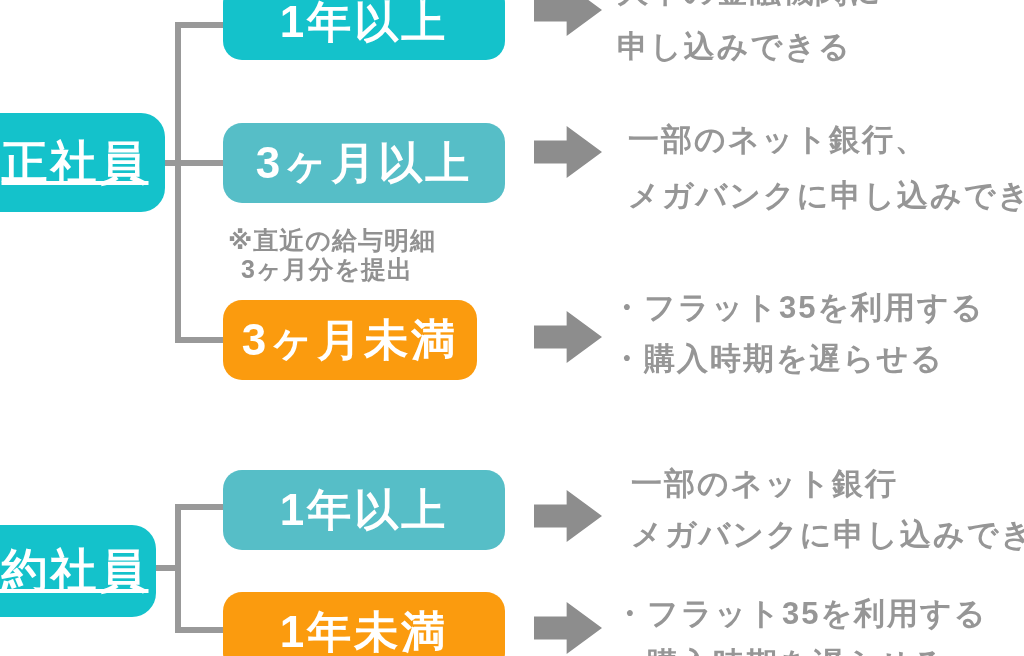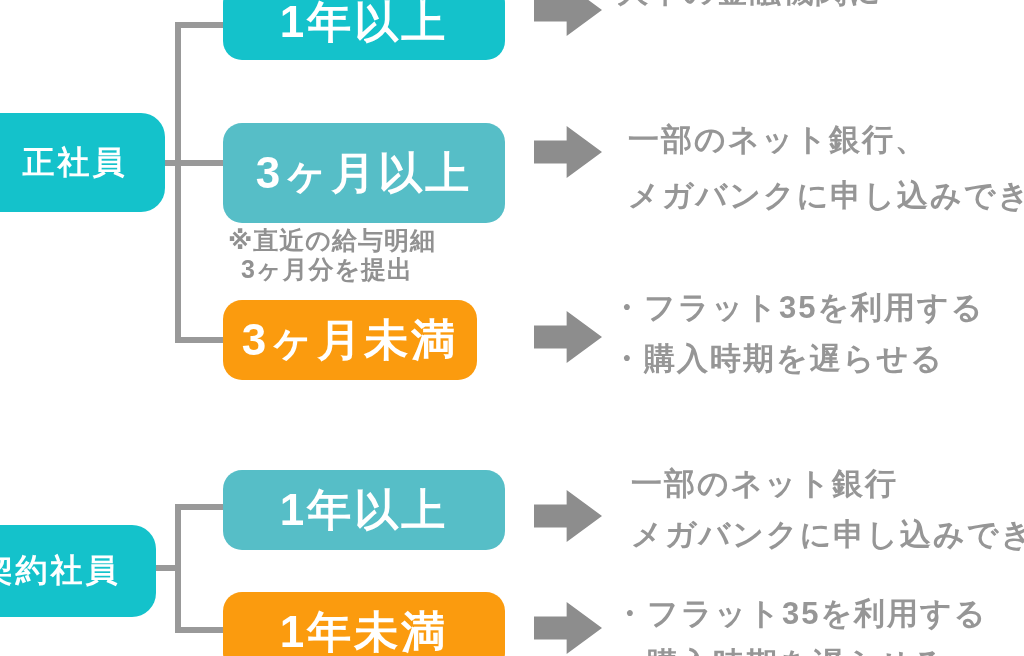--- a/index.html
+++ b/index.html
@@ -10,23 +10,23 @@
   }
   
   .node{
     position:absolute;display:flex;align-items:center;justify-content:center;
     color:#ffffff;font-weight:700;border-radius:19px;
   }
   .teal-bright{background:#14c2cb;}
   .teal-light{background:#56bec7;}
   .orange{background:#fb9b0e;}
   .branch-label{font-size:44px;letter-spacing:3px;}
-  .root-label{font-size:32px;letter-spacing:3px;}
+  .root-label{font-size:46px;letter-spacing:3px;text-decoration:underline;}
   .box-1yr-top  {left:223px;top:-16px;width:282px;height:76px;}
-  .box-3mo-plus {left:223px;top:123px;width:282px;height:100px;}
+  .box-3mo-plus {left:223px;top:123px;width:282px;height:80px;}
   .box-3mo-minus{left:223px;top:300px;width:254px;height:80px;}
   .box-seishain {left:-25px;top:113px;width:180px;height:99px;border-radius:24px;padding-left:10px;}
   .box-keiyaku  {left:-55px;top:525px;width:211px;height:92px;border-radius:24px;}
   .box-1yr-bot  {left:223px;top:470px;width:282px;height:80px;}
   .box-1yr-minus{left:223px;top:592px;width:282px;height:80px;}
   
   .line{position:absolute;background:#999999;}
   .vline-top{left:175px;top:22px;width:6px;height:321px;}
   .hb1 {left:175px;top:22px;width:50px;height:6px;}
   .hb2 {left:152px;top:160px;width:73px;height:6px;}
@@ -77,20 +77,21 @@
 <div class="node orange box-3mo-minus">
   <span class="branch-label">3ヶ月未満</span>
 </div>
 
 <div class="arrow a1"></div>
 <div class="arrow a2"></div>
 <div class="arrow a3"></div>
 
 <div class="tb b1">
   <span class="tline">大半の金融機関に</span>
+  <span class="tline">申し込みできる</span>
 </div>
 <div class="tb b2">
   <span class="tline">一部のネット銀行、</span>
   <span class="tline">メガバンクに申し込みできる</span>
 </div>
 <div class="tb b3">
   <span class="tline">・フラット35を利用する</span>
   <span class="tline">・購入時期を遅らせる</span>
 </div>
 

